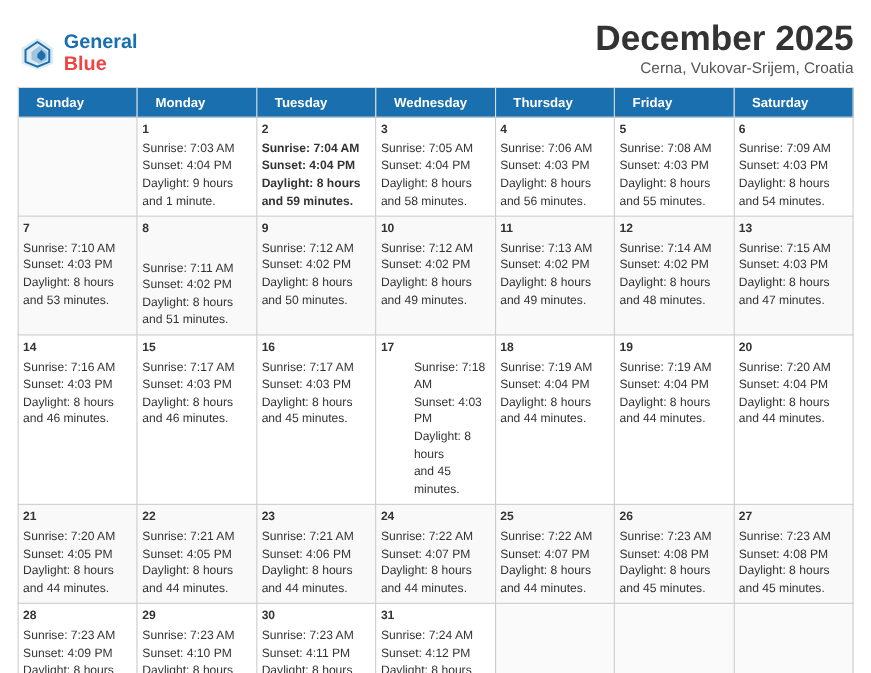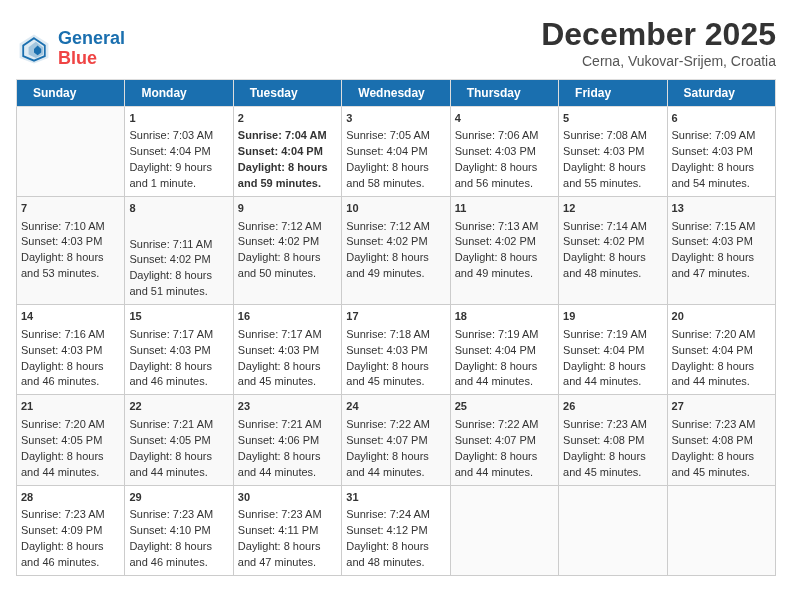--- a/index.html
+++ b/index.html
@@ -234,21 +234,21 @@
         </td>
         <td>
           <div class="day-number">16</div>
           <div class="day-info" style="white-space: pre-line;">Sunrise: 7:17 AM
 Sunset: 4:03 PM
 Daylight: 8 hours
 and 45 minutes.</div>
         </td>
         <td>
           <div class="day-number">17</div>
-          <div class="day-info" style="white-space: pre-line;">Sunrise: 7:18 AM
+          <div class="day-info" style="white-space: pre-line; margin-left: 30px;">Sunrise: 7:18 AM
 Sunset: 4:03 PM
 Daylight: 8 hours
 and 45 minutes.</div>
         </td>
         <td>
           <div class="day-number">18</div>
           <div class="day-info" style="white-space: pre-line;">Sunrise: 7:19 AM
 Sunset: 4:04 PM
 Daylight: 8 hours
 and 44 minutes.</div>

